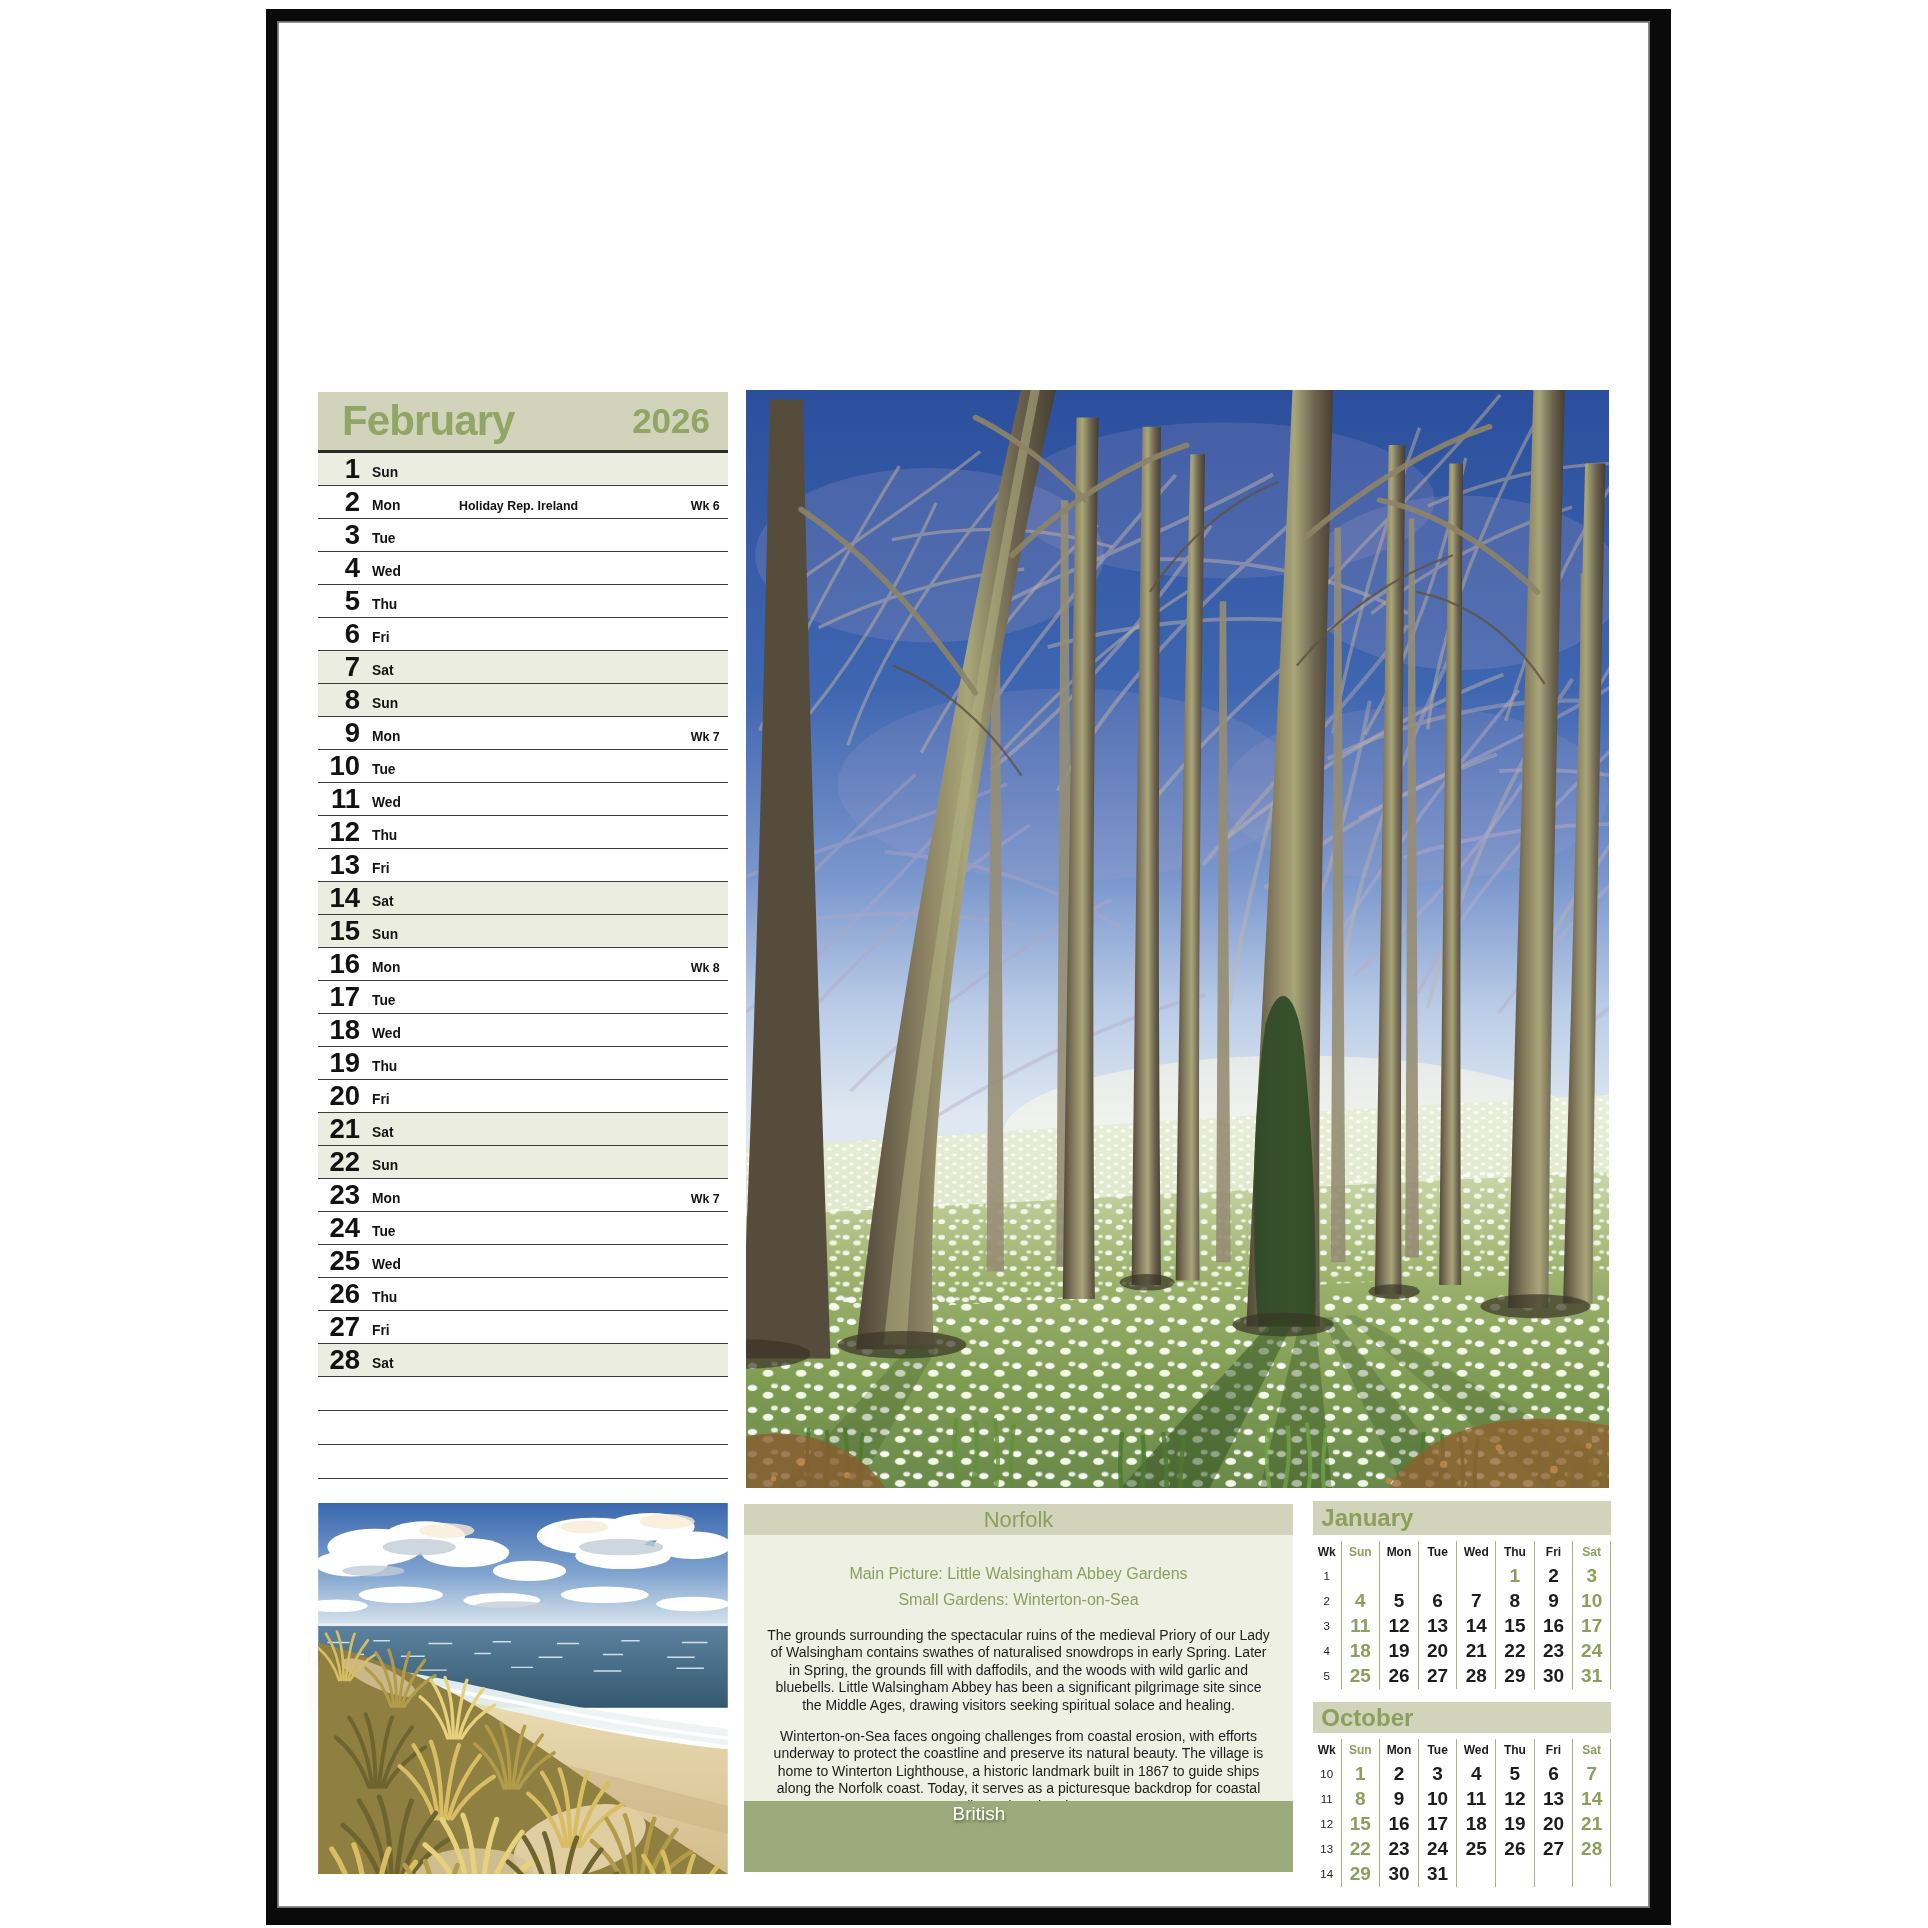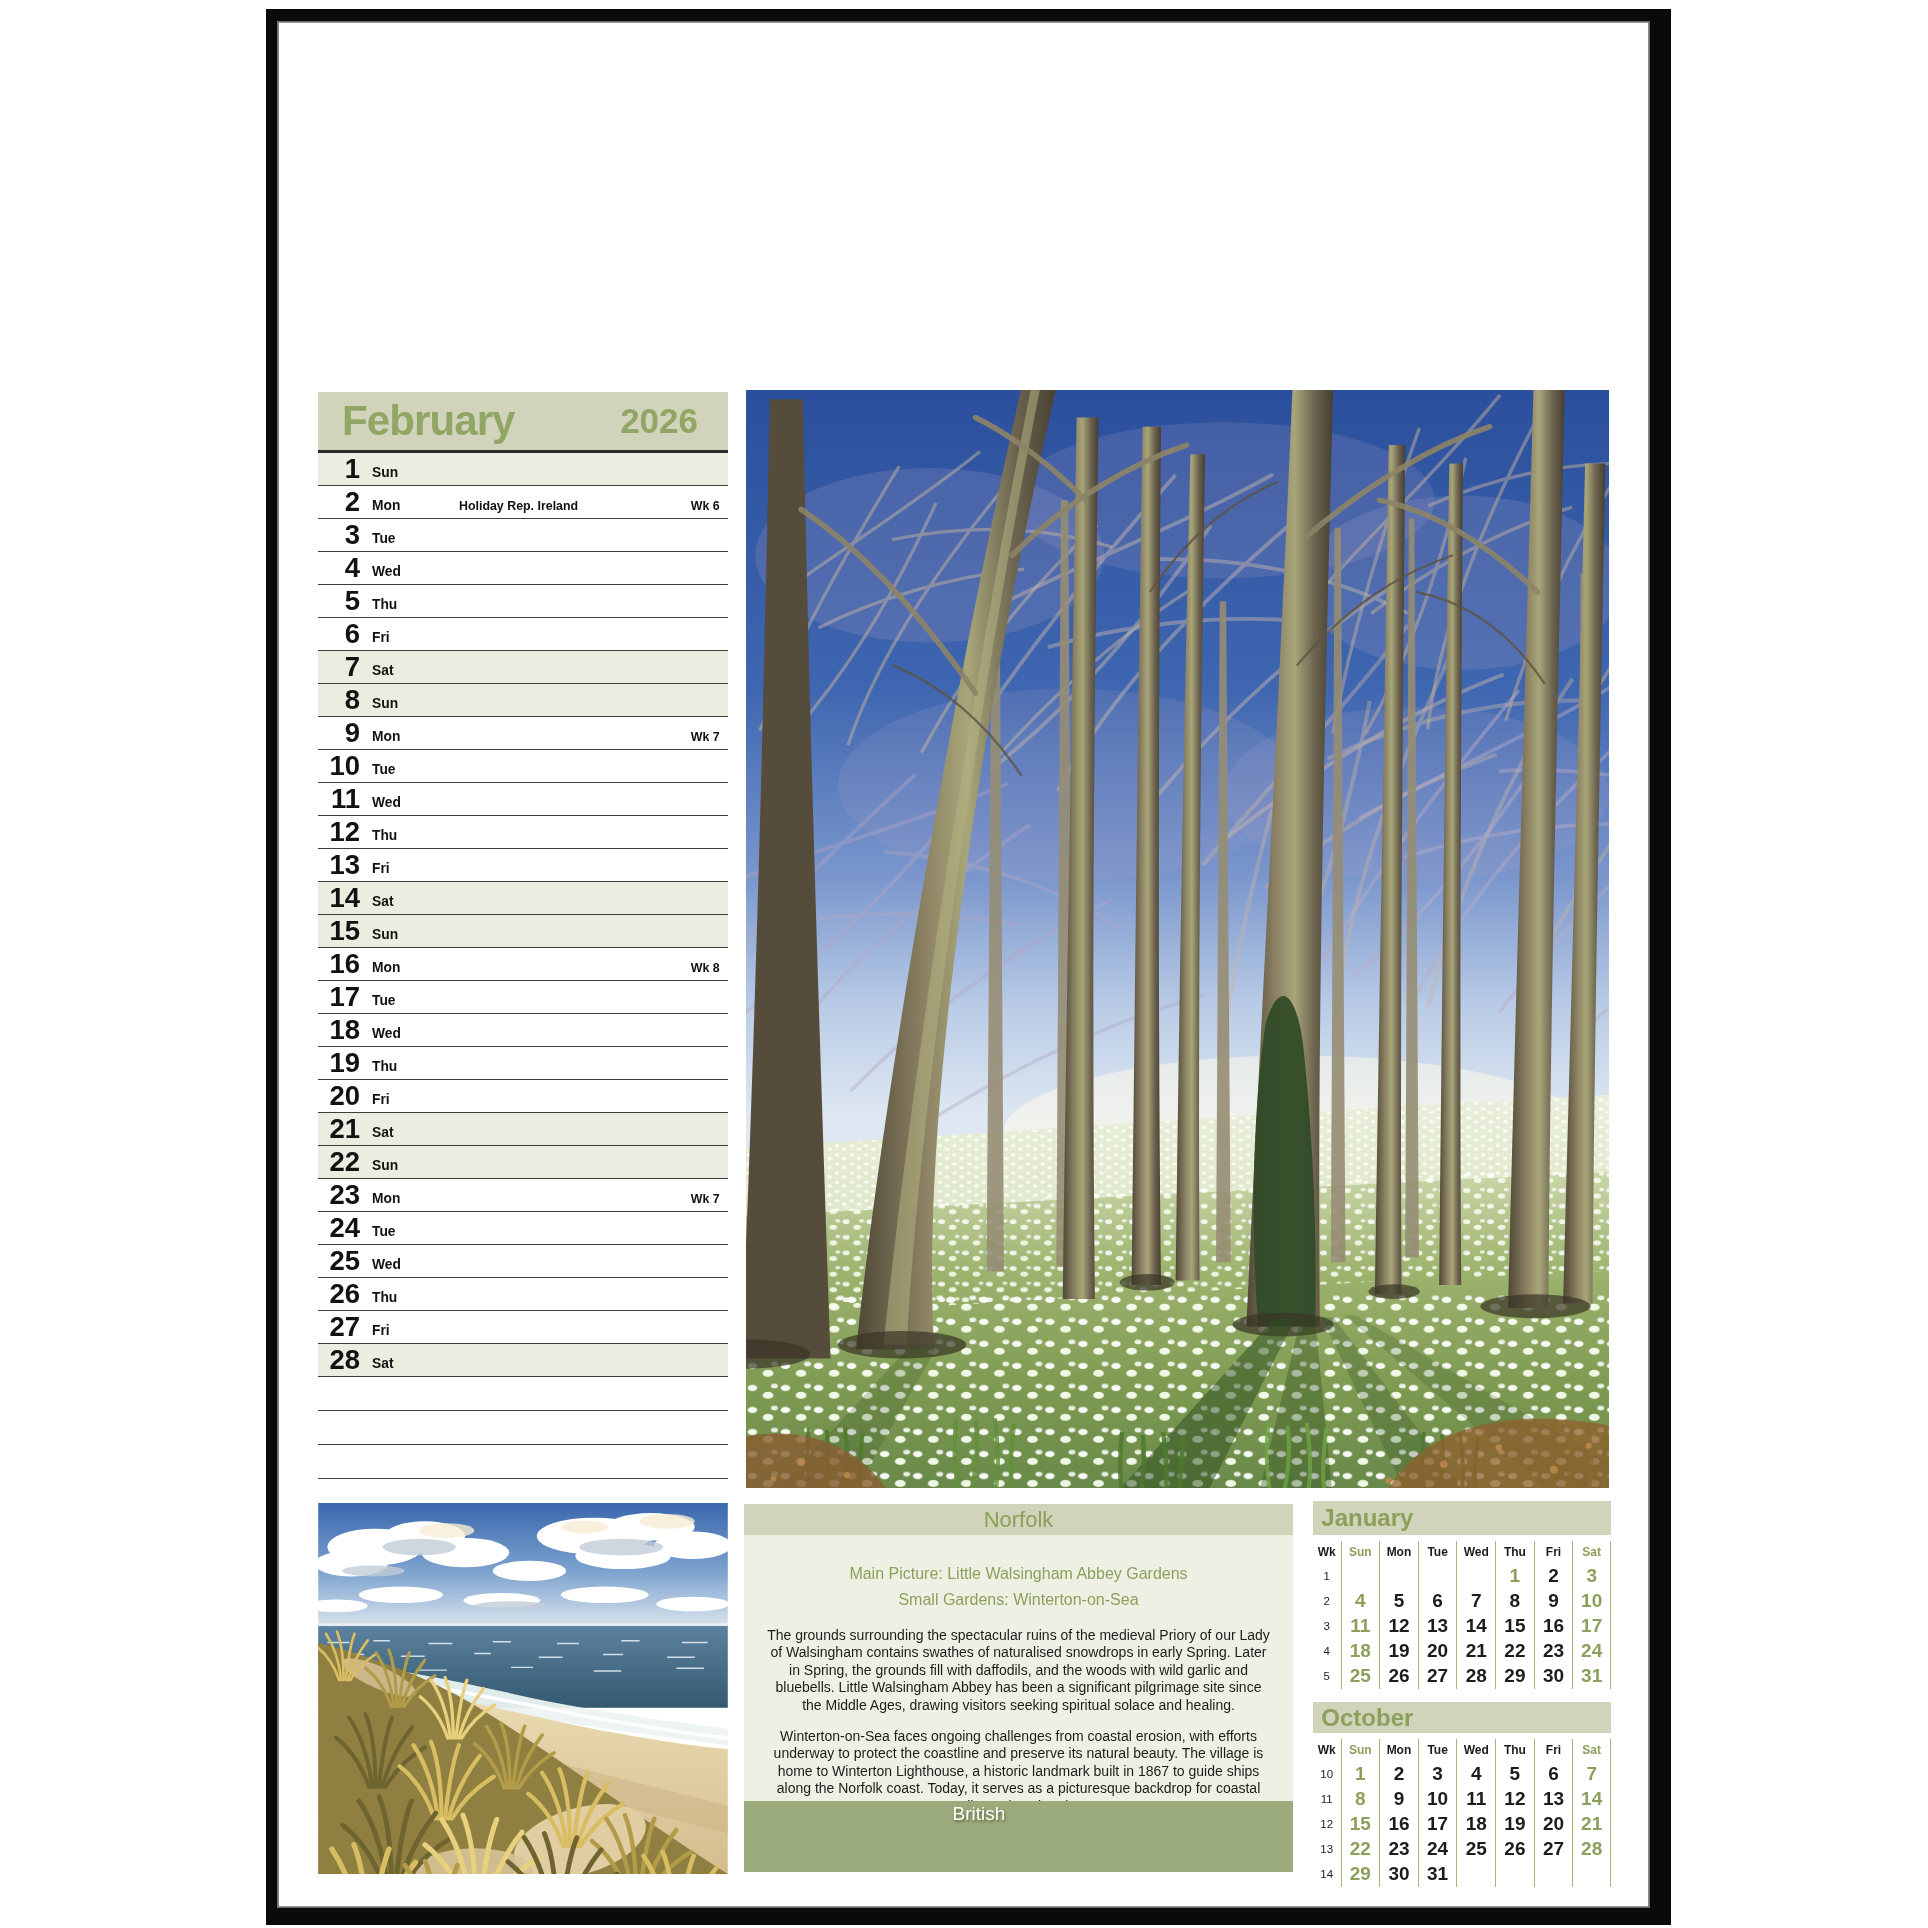--- a/index.html
+++ b/index.html
@@ -9,21 +9,21 @@
   
   .frame { position:absolute; left:266px; top:9.2px; width:1405px; height:1916px;
            background:#ffffff; border:solid #0a0a0a; border-width:12px 21px 17.4px 11px;
            box-shadow: inset 0 0 0 1.8px #6f6f6f; z-index:0; }
 
   
   .febcal { position:absolute; left:318px; top:392px; width:410px; z-index:2; }
   .feb-header { height:61px; background:#d1d4ba; border-bottom:3.7px solid #2b2b2b;
                 display:flex; align-items:center; }
   .feb-month { font-size:42px; font-weight:bold; color:#91a565; padding-left:24px; letter-spacing:-0.9px; }
-  .feb-year  { font-size:35px; font-weight:bold; color:#91a565; margin-left:auto; padding-right:30px; }
+  .feb-year  { font-size:35px; font-weight:bold; color:#91a565; margin-left:auto; padding-right:18px; }
   .mrow { position:relative; height:33px; border-bottom:1.8px solid #3c3c3c;
           display:flex; align-items:center; background:#ffffff; }
   .mrow.wkend { background:#ecede1; }
   .mrow .num  { width:42px; text-align:right; font-size:27.5px; font-weight:bold; color:#121212; line-height:1; }
   .mrow .abbr { font-size:13.8px; font-weight:bold; color:#121212; margin-left:12px; margin-top:6.4px; }
   .mrow .note { position:absolute; left:97px; bottom:4.6px; font-size:12.4px; font-weight:bold; color:#121212;margin-left:44px; }
   .mrow .wk   { position:absolute; right:8.3px;  bottom:4.6px; font-size:12.4px; font-weight:bold; color:#121212; }
   .mline { height:34px; border-bottom:1.8px solid #3c3c3c; }
 
   

